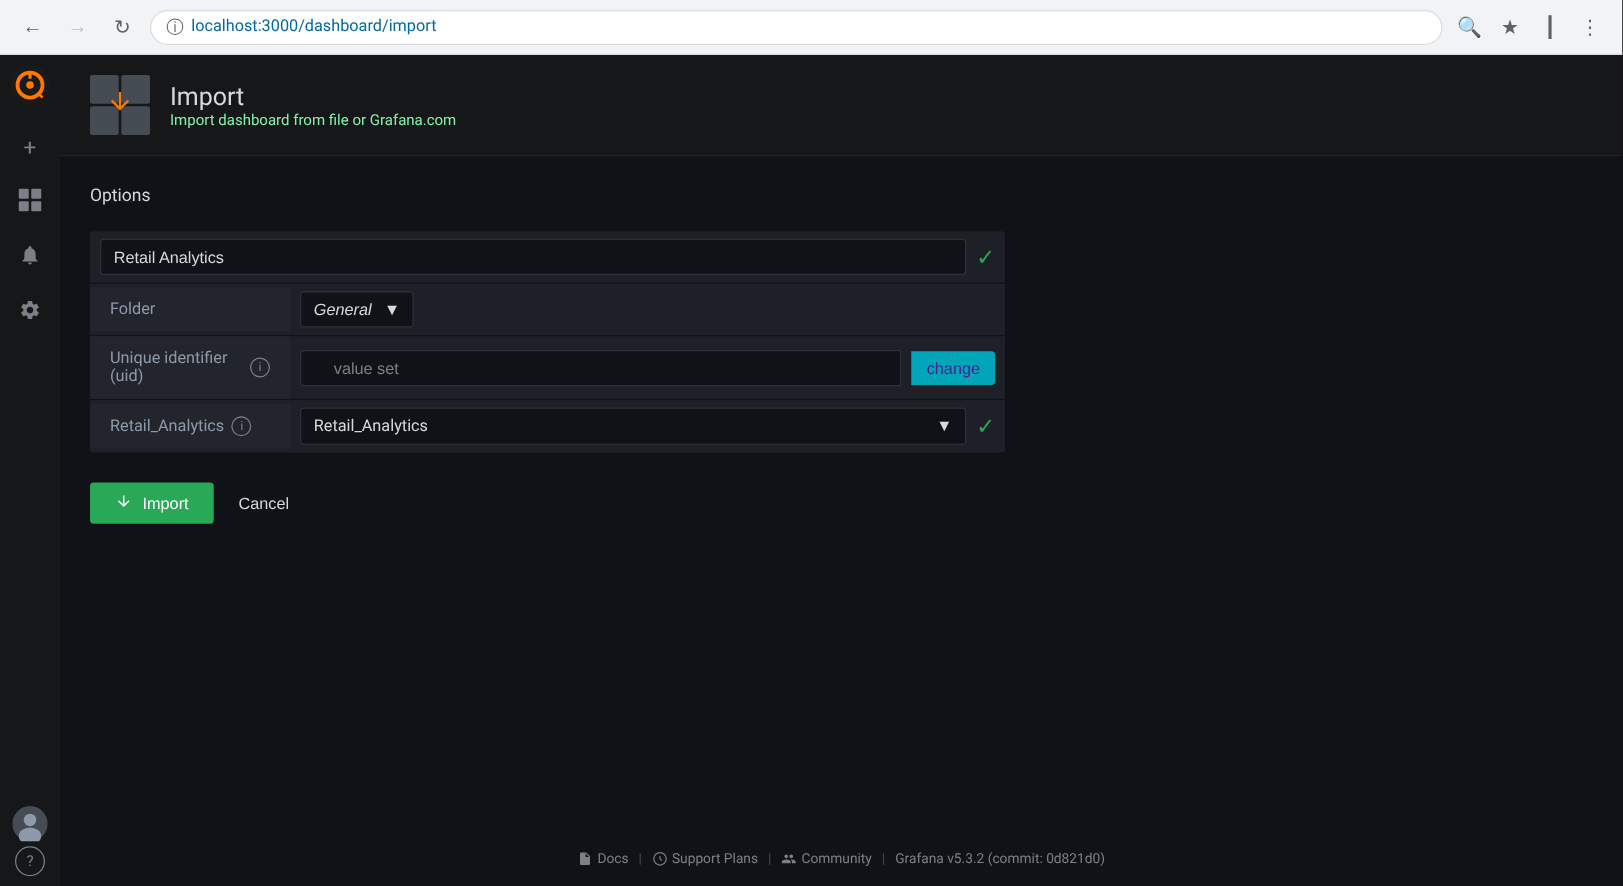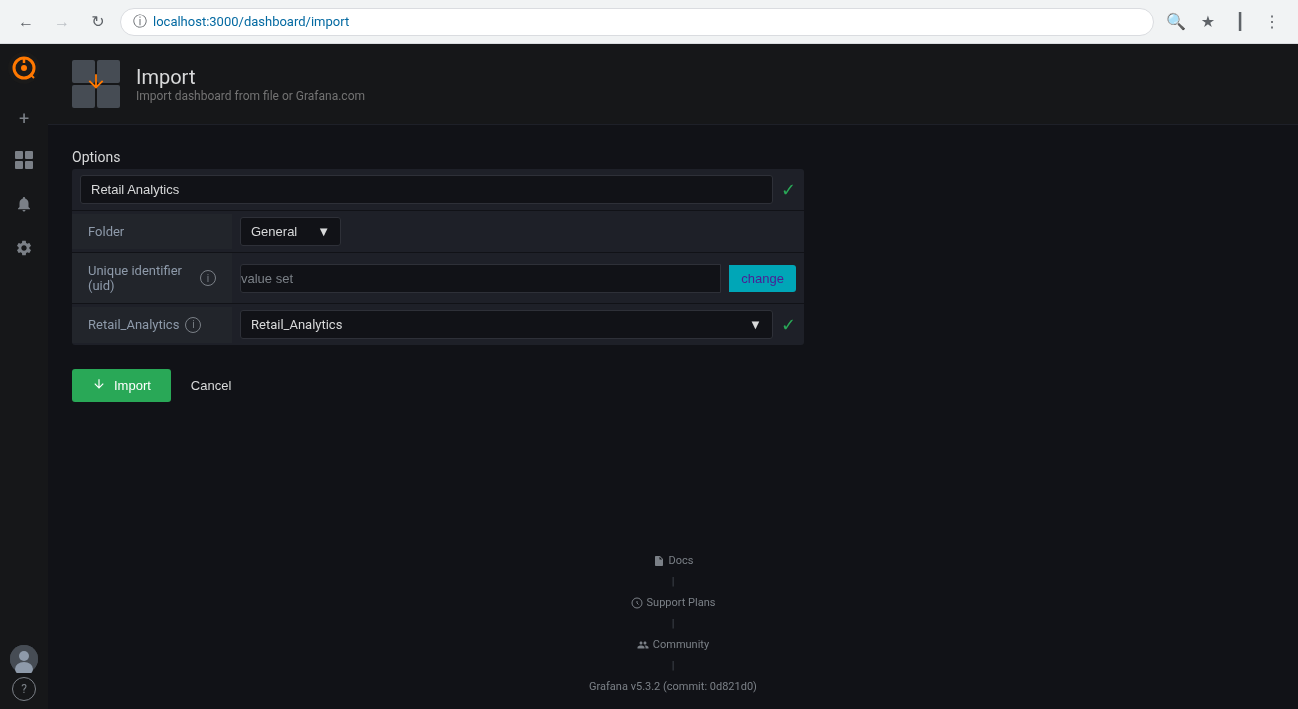--- a/index.html
+++ b/index.html
@@ -163,32 +163,32 @@
       font-size: 22px;
       z-index: 1;
     }
     .page-header-text h1 {
       font-size: 20px;
       font-weight: 400;
       color: #d8d9da;
     }
     .page-header-text p {
       font-size: 12px;
-      color: #737373;
+      color: #86efac;
     }
 
     
     .form-area {
       padding: 24px;
       max-width: 780px;
     }
     .section-title {
       font-size: 14px;
       color: #d8d9da;
-      margin-bottom: 4px;
+      margin-bottom: 20px;
       font-weight: 400;
     }
     .form-table {
       width: 100%;
       border-collapse: collapse;
       background: #1e2028;
       border-radius: 3px;
       overflow: hidden;
     }
     .form-row {
@@ -234,38 +234,39 @@
     .folder-btn {
       background: #111217;
       border: 1px solid #2e3038;
       border-radius: 3px;
       padding: 6px 10px;
       color: #d8d9da;
       font-size: 13px;
       cursor: pointer;
       display: flex;
       align-items: center;
-      gap: 20px;
+      gap: 10px;
+      font-style: italic;
     }
     .info-icon {
       width: 16px; height: 16px;
       border-radius: 50%;
       border: 1px solid #7b8087;
       display: flex; align-items: center; justify-content: center;
       color: #7b8087;
       font-size: 10px;
       cursor: pointer;
       flex-shrink: 0;
     }
     .uid-input {
       flex: 1;
       background: #111217;
       border: 1px solid #2e3038;
       border-radius: 3px 0 0 3px;
-      padding: 6px 0;
+      padding: 6px 26px;
       color: #7b8087;
       font-size: 13px;
       outline: none;
     }
     .change-btn {
       background: #00a6b7;
       border: none;
       border-radius: 0 3px 3px 0;
       padding: 6px 12px;
       color: #4c1d95;
@@ -325,21 +326,20 @@
       margin-top: auto;
       padding: 16px;
       text-align: center;
       color: #7b8087;
       font-size: 11px;
       display: flex;
       align-items: center;
       justify-content: center;
       gap: 8px;
       flex-wrap: wrap;
-      flex-direction: column;
     }
     .footer a {
       color: #7b8087;
       text-decoration: none;
       cursor: pointer;
       display: flex;
       align-items: center;
       gap: 4px;
     }
     .footer-sep { color: #464c54; }

